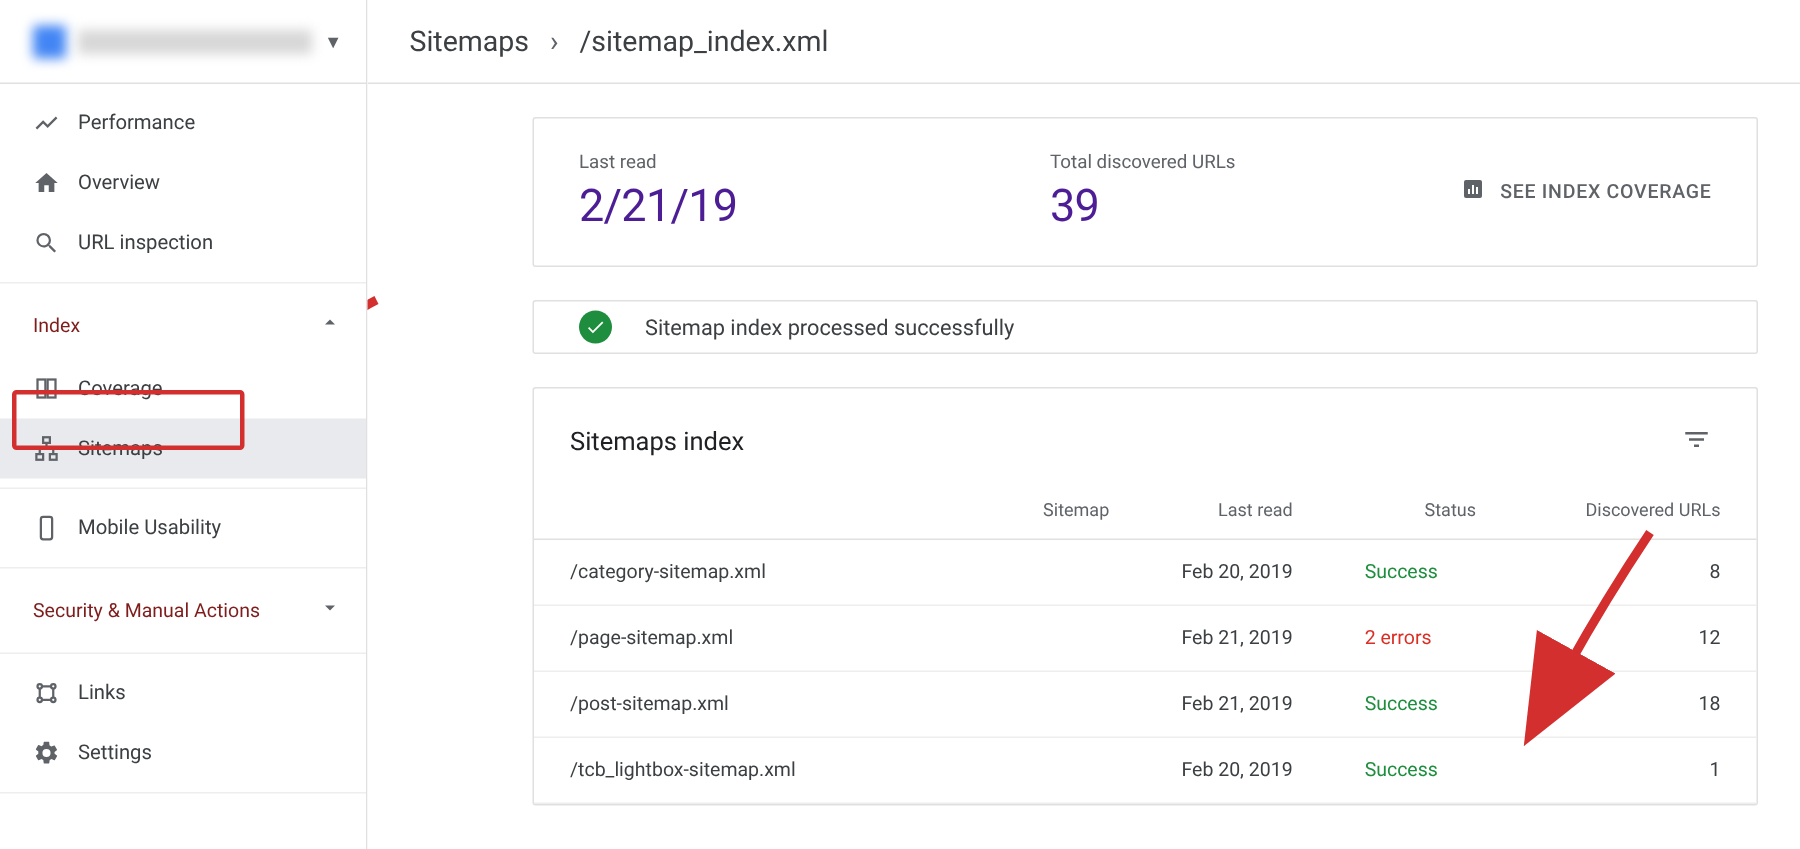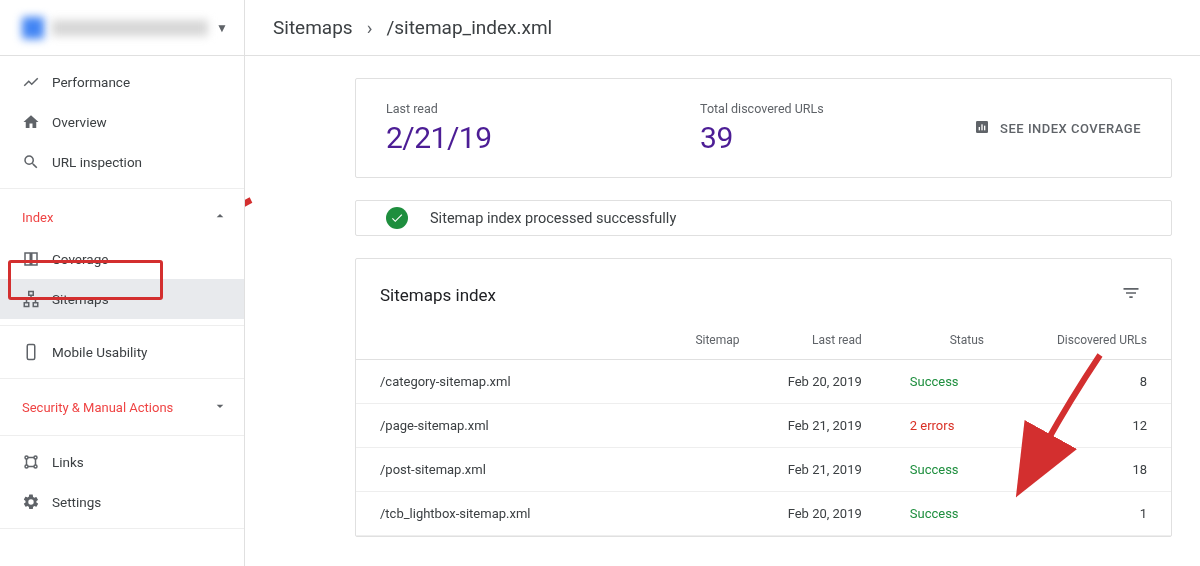--- a/index.html
+++ b/index.html
@@ -17,21 +17,21 @@
   .property-selector {
     display: flex; align-items: center; height: 56px; padding: 0 16px 0 22px;
     border-bottom: 1px solid #e0e0e0; cursor: pointer;
   }
   .property-selector .blur { width: 22px; height: 22px; background: #4285f4; filter: blur(4px); border-radius: 2px; }
   .property-selector .blur2 { flex: 1; height: 16px; margin: 0 8px; background: #d7d7d7; filter: blur(4px); }
   .property-selector .caret { color: #5f6368; font-size: 12px; }
   .nav-section { padding: 6px 0; border-bottom: 1px solid #eee; }
   .nav-header {
     display: flex; align-items: center; height: 44px; padding: 0 16px 0 22px;
-    font-size: 13px; color: #ef4444; cursor: pointer; justify-content: space-between;
+    font-size: 13px; color: #7f1d1d; cursor: pointer; justify-content: space-between;
   }
   .nav-item {
     display: flex; align-items: center; height: 40px; padding: 0 16px 0 22px;
     font-size: 13.5px; color: #3c4043; cursor: pointer;
   }
   .nav-item.active { background: #e8eaed; }
   .nav-icon-wrapper { width: 30px; display: flex; align-items: center; color: #5f6368; }
   .chevron { font-size: 18px; color: #5f6368; }
   .highlight-box {
     position: absolute; left: 8px; width: 155px; height: 40px;

